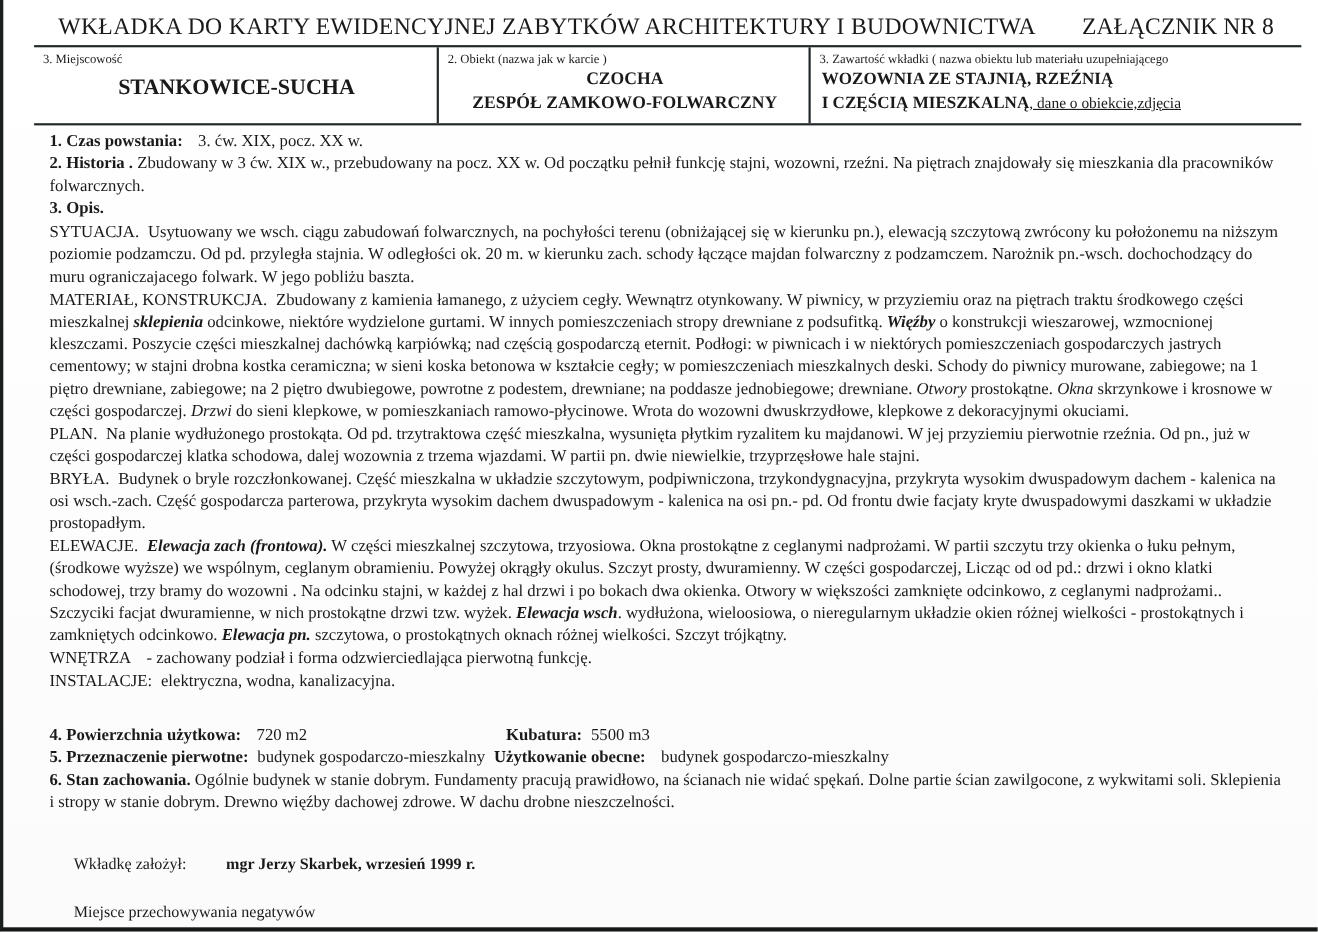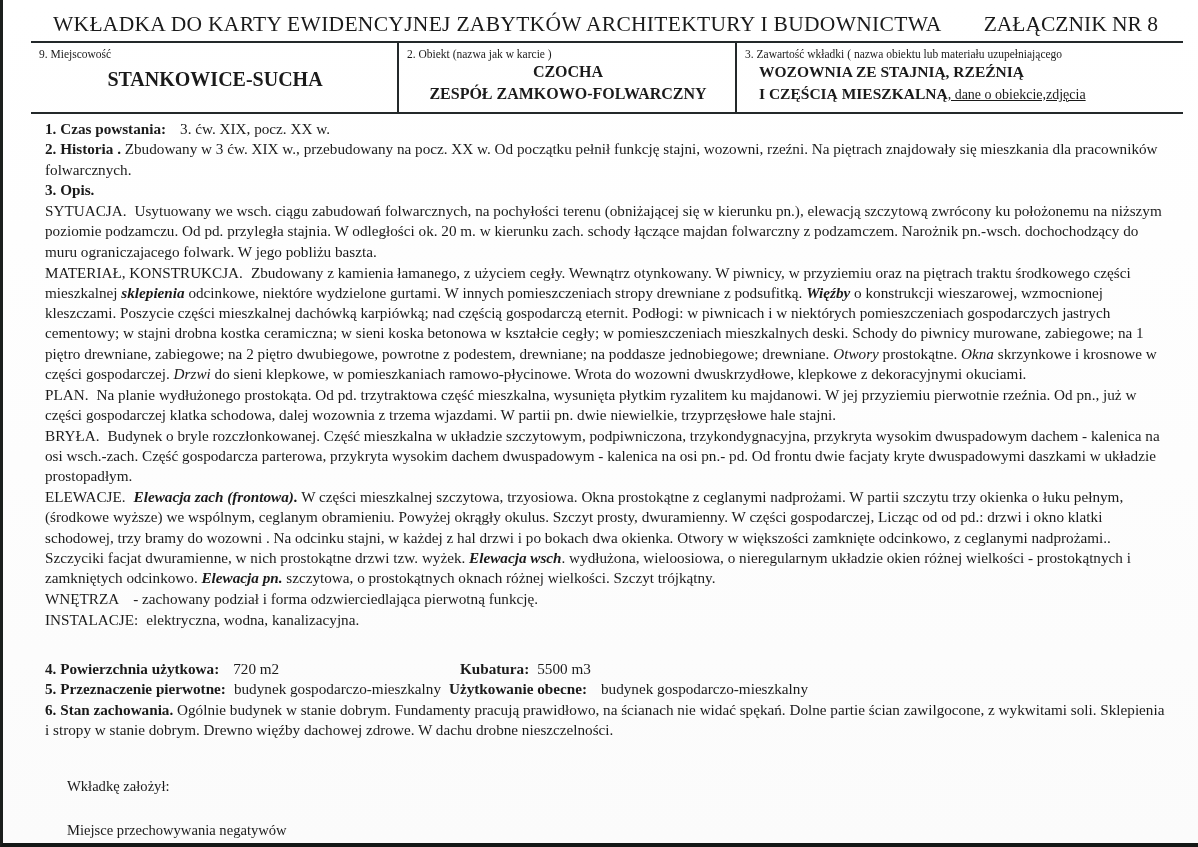--- a/index.html
+++ b/index.html
@@ -72,21 +72,21 @@
     line-height: 1.25;
     white-space: nowrap;
   }
   .hdr-value {
     font-weight: bold;
     font-size: 15.5px;
     line-height: 1.38;
   }
   .hdr-value.c1v { text-align: center; padding-top: 5px; font-size: 20px; }
   .hdr-value.c2v { text-align: center; font-size: 16px; }
-  .hdr-value.c3v { font-size: 15.5px; padding-left: 2px; margin-left: 12px; }
+  .hdr-value.c3v { font-size: 15.5px; padding-left: 2px; }
   .hdr-value .thin {
     font-weight: normal;
     font-size: 14px;
     text-decoration: underline;
   }
 
   
   .body-text {
     padding: 5px 12px 0 14px;
     font-size: 15.2px;
@@ -127,21 +127,21 @@
   <div class="sheet">
 
     <div class="title-row">
       <div class="title-main">WKŁADKA DO KARTY EWIDENCYJNEJ ZABYTKÓW ARCHITEKTURY I BUDOWNICTWA</div>
       <div class="title-annex">ZAŁĄCZNIK NR 8</div>
     </div>
 
     <div class="hdr-table">
 
       <div class="hdr-cell c1">
-        <div class="hdr-label">9. Miejscowość</div>
+        <div class="hdr-label">3. Miejscowość</div>
         <div class="hdr-value c1v">STANKOWICE-SUCHA</div>
       </div>
 
       <div class="hdr-cell c2">
         <div class="hdr-label">2. Obiekt (nazwa jak w karcie )</div>
         <div class="hdr-value c2v">CZOCHA</div>
         <div class="hdr-value c2v">ZESPÓŁ ZAMKOWO-FOLWARCZNY</div>
       </div>
 
       <div class="hdr-cell c3">
@@ -179,20 +179,21 @@
       </div>
 
       <div class="p"><span class="b">5. Przeznaczenie pierwotne:</span><span class="sp-sm"></span><span>budynek gospodarczo-mieszkalny</span><span class="sp-sm"></span><span class="b">Użytkowanie obecne:</span><span class="sp"></span><span>budynek gospodarczo-mieszkalny</span></div>
 
       <div class="p"><span class="b">6. Stan zachowania.</span> <span>Ogólnie budynek w stanie dobrym. Fundamenty pracują prawidłowo, na ścianach nie widać spękań. Dolne partie ścian zawilgocone, z wykwitami soli. Sklepienia i stropy w stanie dobrym. Drewno więźby dachowej zdrowe. W dachu drobne nieszczelności.</span></div>
 
       <div class="footer">
         <div class="f-row">
           <span>Wkładkę założył:</span>
             <span class="f-gap-a"></span>
+            <span class="f-value">mgr Jerzy Skarbek, wrzesień 1999 r.</span>
         </div>
         <div class="f-row">
           <span>Miejsce przechowywania negatywów</span>
             <span class="f-gap-b"></span>
         </div>
       </div>
 
     </div>
   </div>
 </div>

